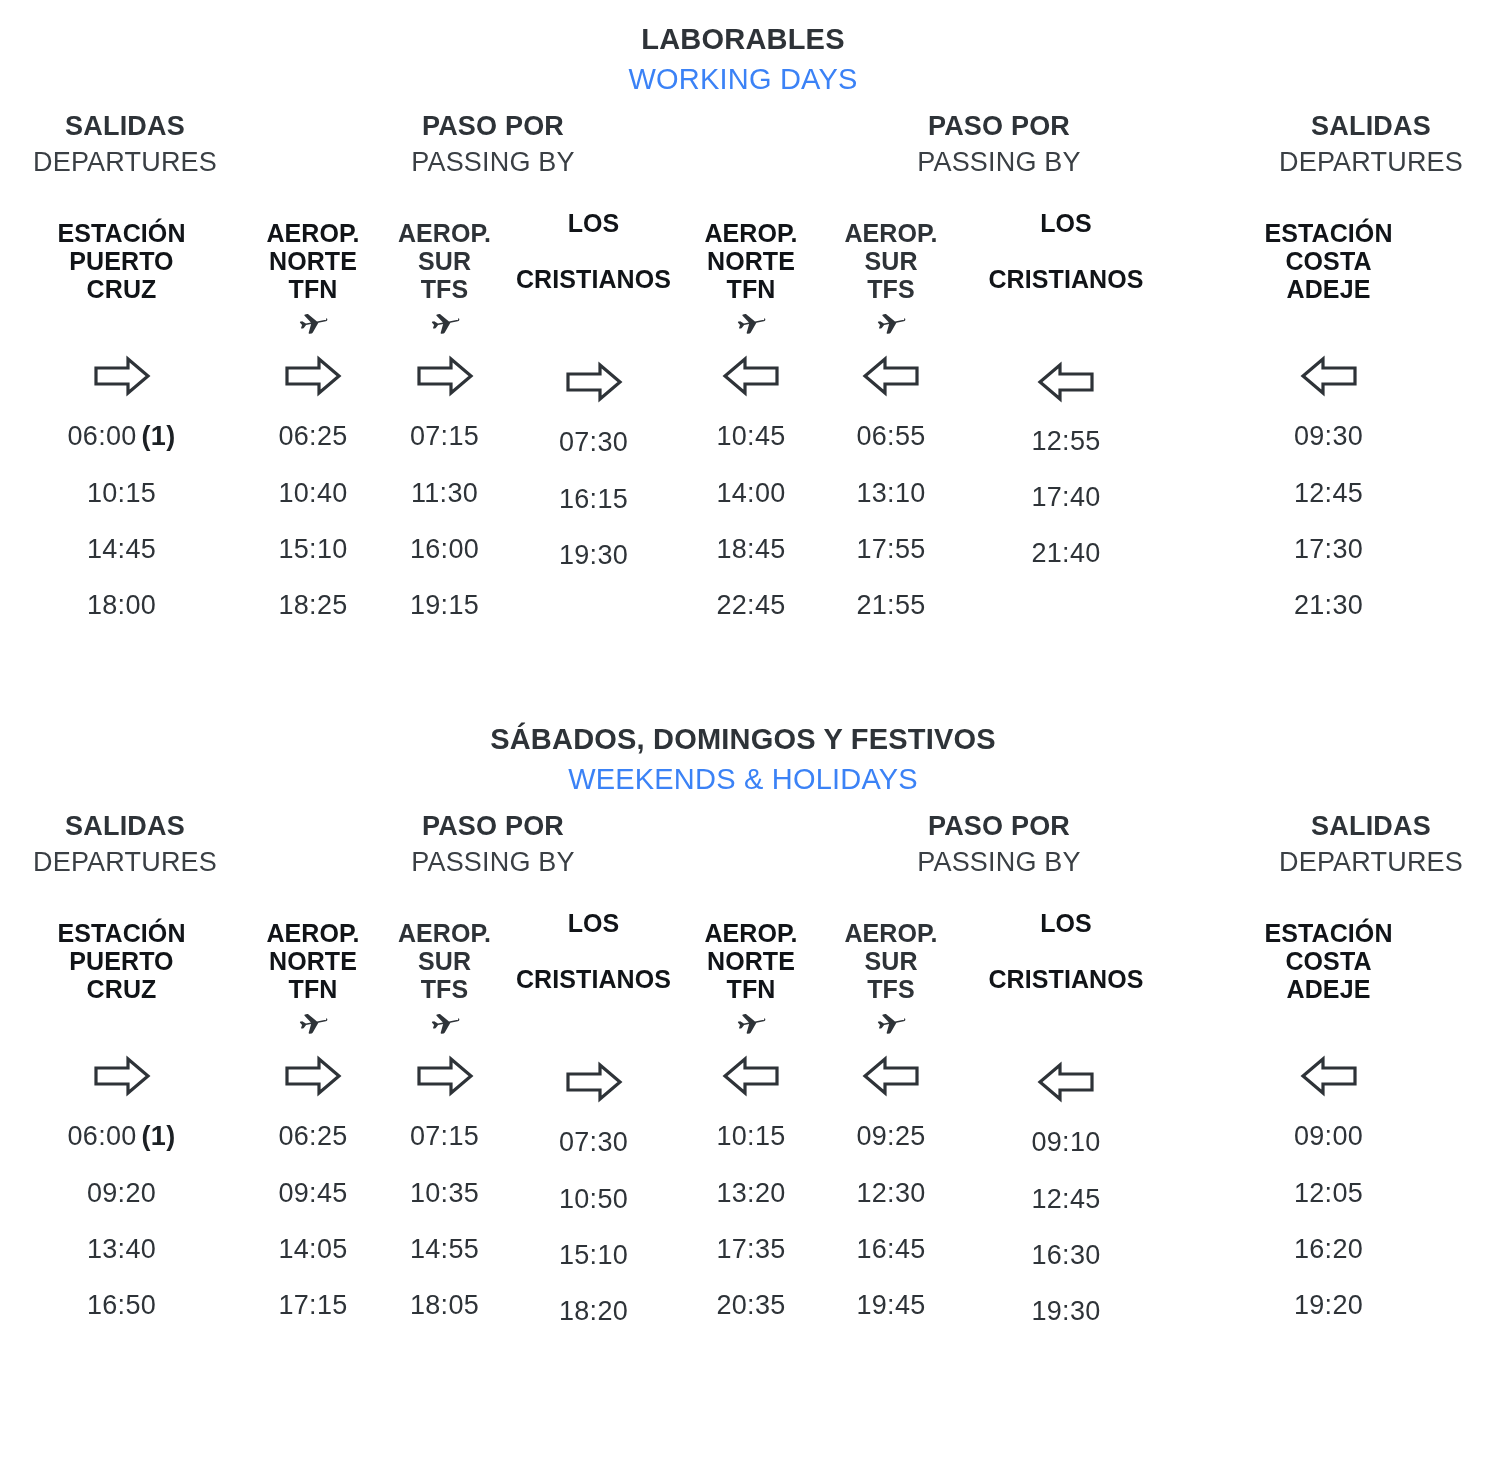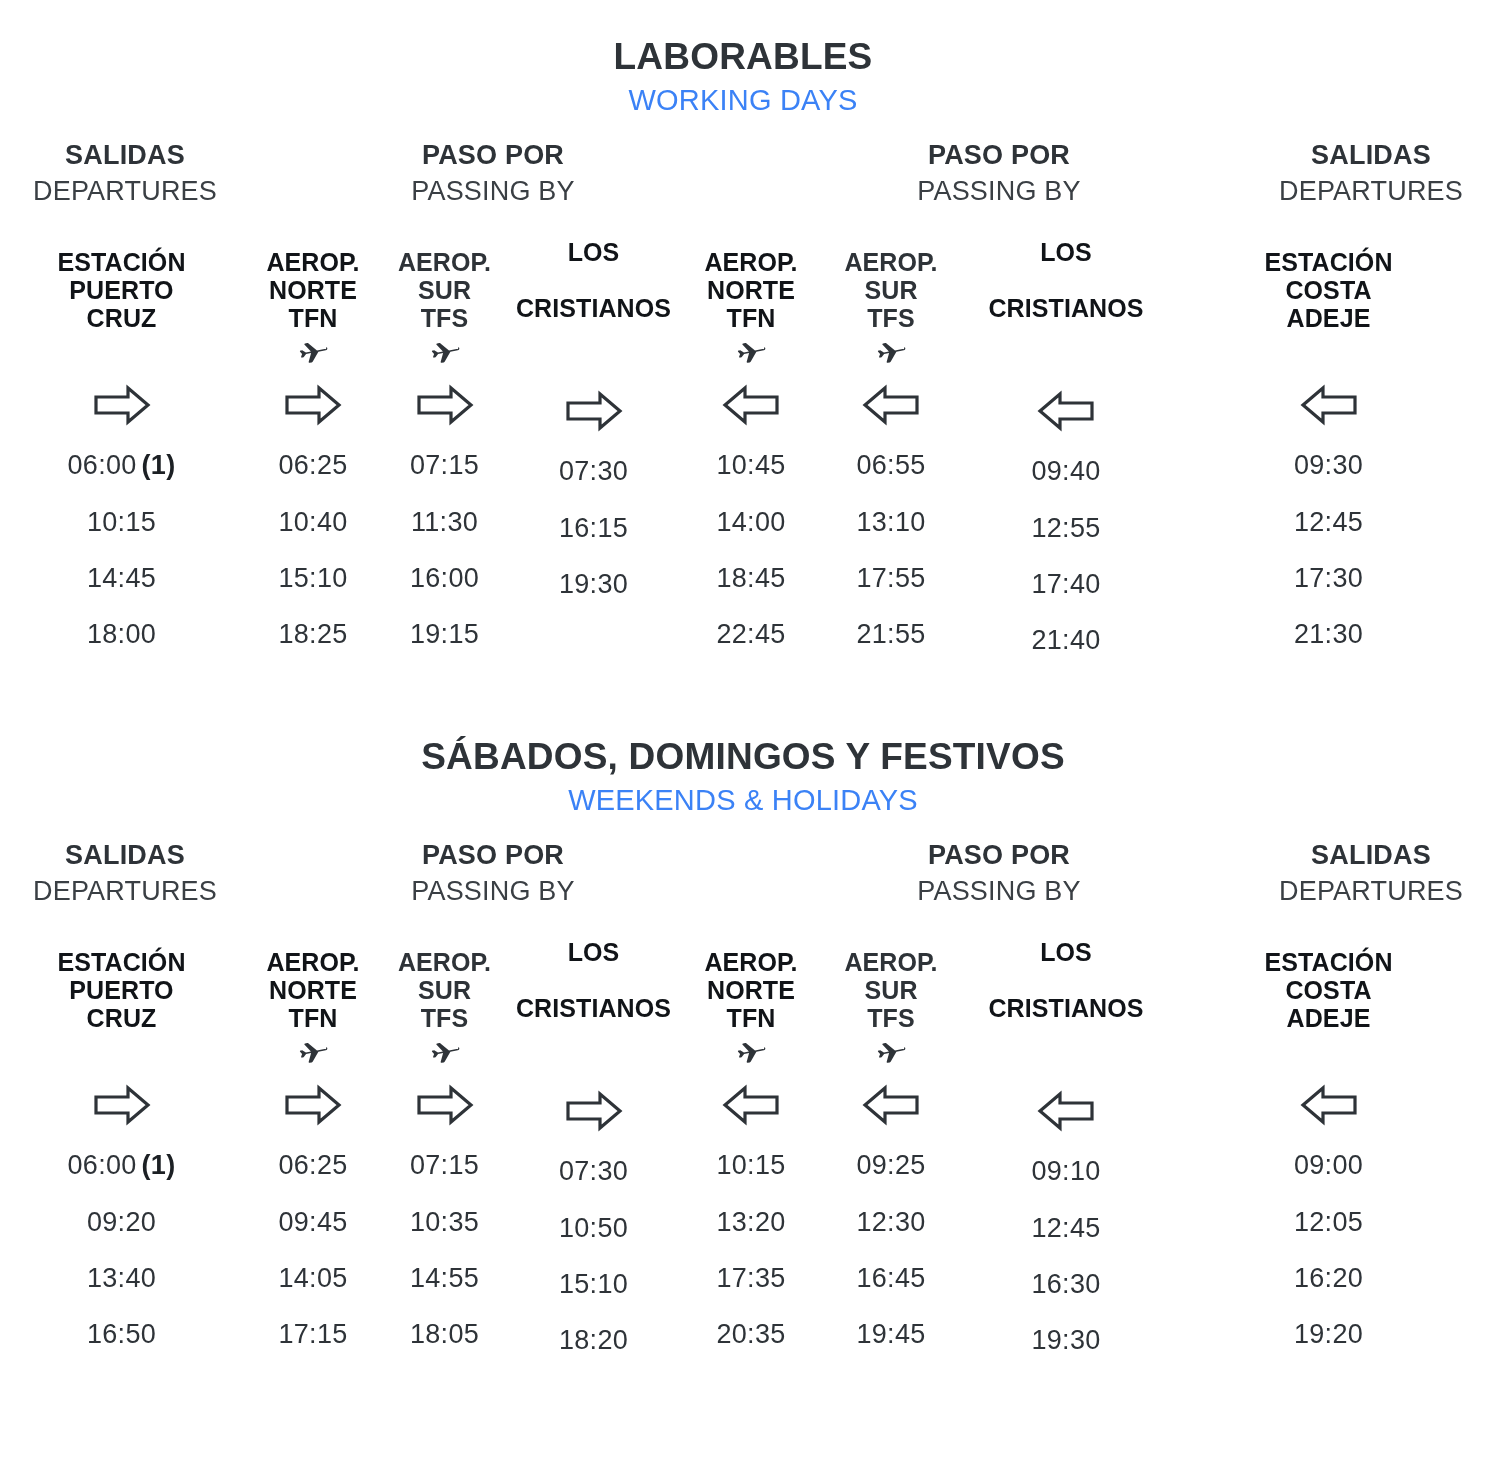--- a/index.html
+++ b/index.html
@@ -30,39 +30,39 @@
   }
   .timetable.block-1 { top: 0px; }
   .timetable.block-2 { top: 700px; }
 
   
   .title-group {
     text-align: center;
     line-height: 1.0;
   }
   .title-es {
-    font-size: 37px;
+    font-size: 29px;
     font-weight: bold;
     letter-spacing: 0.2px;
     color: #2e3338;
-    padding-top: 38px;
+    padding-top: 25px;
   }
   .title-en {
     font-size: 29px;
     font-weight: normal;
     letter-spacing: 0.2px;
     color: #3b82f6;
     padding-top: 11px;
   }
 
   
   .section-band {
     position: relative;
     height: 86px;
-    margin-top: 27px;
+    margin-top: 19px;
   }
   .section-label {
     position: absolute;
     text-align: center;
     line-height: 1.0;
     width: 300px;
   }
   .section-label .sl-es {
     display: block;
     font-size: 27px;
@@ -319,21 +319,20 @@
             <span class="hl">CRISTIANOS</span>
           </div>
           <div class="plane-row"></div>
           <div class="arrow-row">
             <span class="arrow-icon">
               <svg width="62" height="48" viewBox="0 0 60 48" aria-hidden="true">
                 <path d="M56 16 L24 16 L24 7 L4 24 L24 41 L24 32 L56 32 Z" fill="#ffffff" stroke="#2e3338" stroke-width="3.2" stroke-linejoin="miter"></path>
               </svg>
             </span>
           </div>
-          <div class="time-cell first-row"><span>09:40</span></div>
           <div class="time-cell"><span>12:55</span></div>
           <div class="time-cell"><span>17:40</span></div>
           <div class="time-cell"><span>21:40</span></div>
         </div>
         <div class="col">
           <div class="col-head">
             <span class="hl">ESTACIÓN</span>
             <span class="hl">COSTA</span>
             <span class="hl">ADEJE</span>
           </div>

